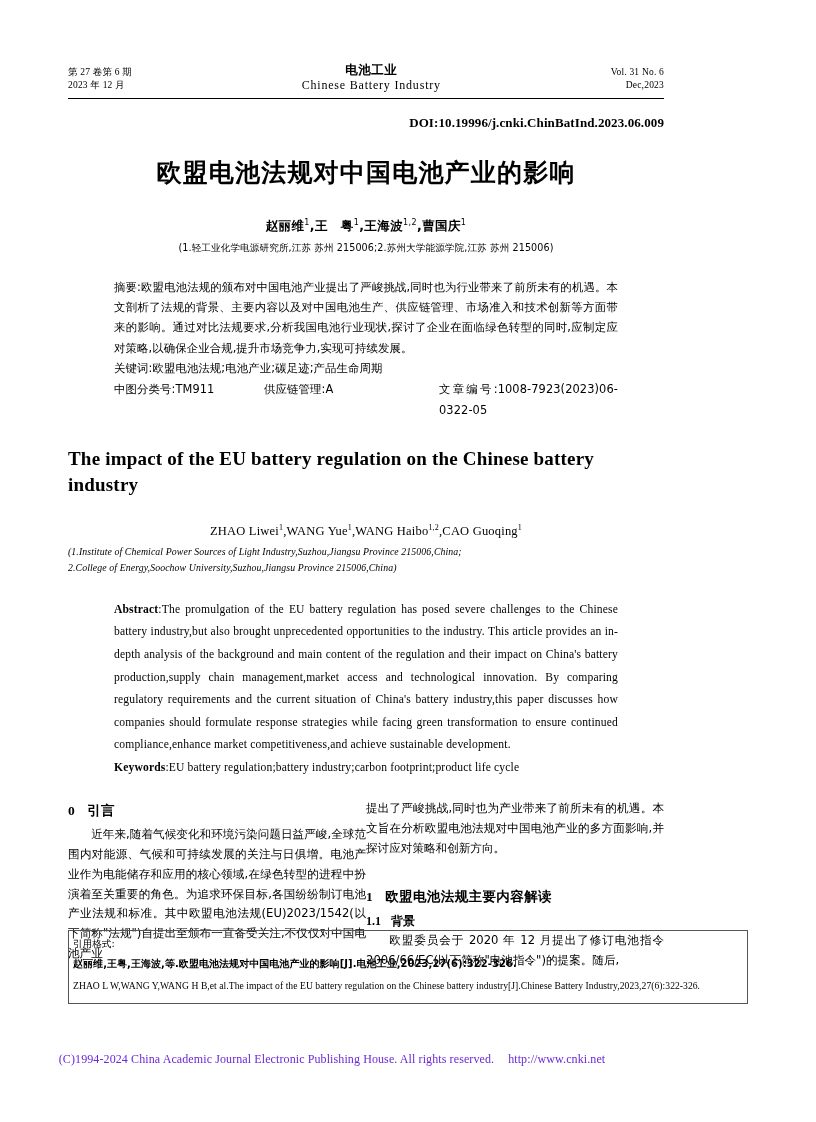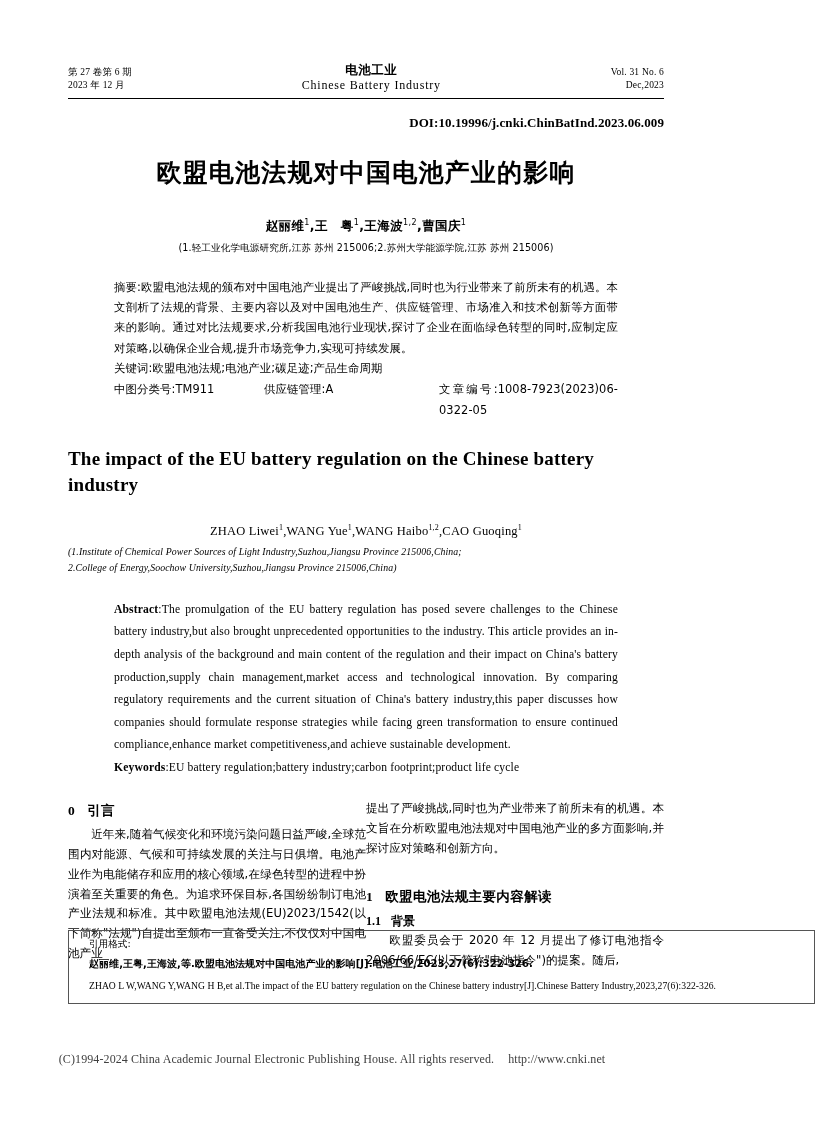--- a/index.html
+++ b/index.html
@@ -183,24 +183,24 @@
   }
   .sec-h2 .num { font-family: "Liberation Serif", serif; margin-right: 10px; }
   .indent { text-indent: 2em; }
   .gap-block { height: 26px; }
 
   
   .cite-box {
     position: absolute;
     left: 68px;
     top: 930px;
-    width: 747px;
+    width: 680px;
     box-sizing: border-box;
     border: 1px solid #555;
-    padding: 7px 8px 8px 20px;
+    padding: 7px 8px 8px 4px;
   }
   .cite-head {
     font-family: "DejaVu Sans", sans-serif;
     font-size: 9.6px;
     margin-bottom: 6px;
   }
   .cite-cn {
     font-family: "DejaVu Sans", sans-serif;
     font-size: 10px;
     font-weight: 700;
@@ -214,21 +214,21 @@
   }
 
   
   .footer {
     position: absolute;
     left: 0;
     top: 1052px;
     width: 664px;
     text-align: center;
     font-size: 12px;
-    color: #404040;
+    color: #6d28d9;
     letter-spacing: 0.1px;
   }
   .footer .sp { display: inline-block; width: 14px; }
 </style>
 </head>
 <body>
 
 <div class="page">
 
   <div class="runhead">

